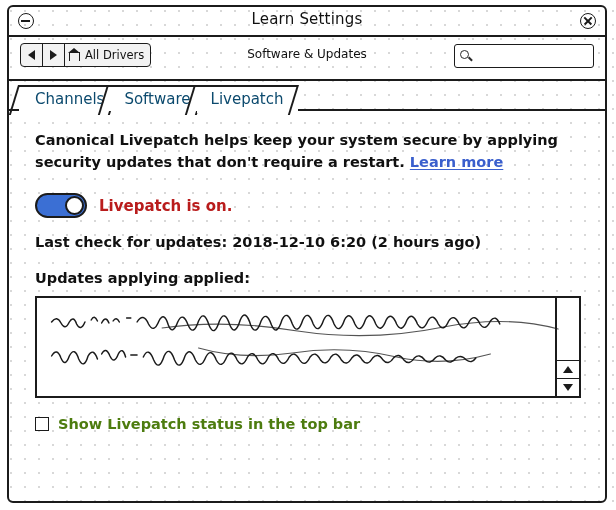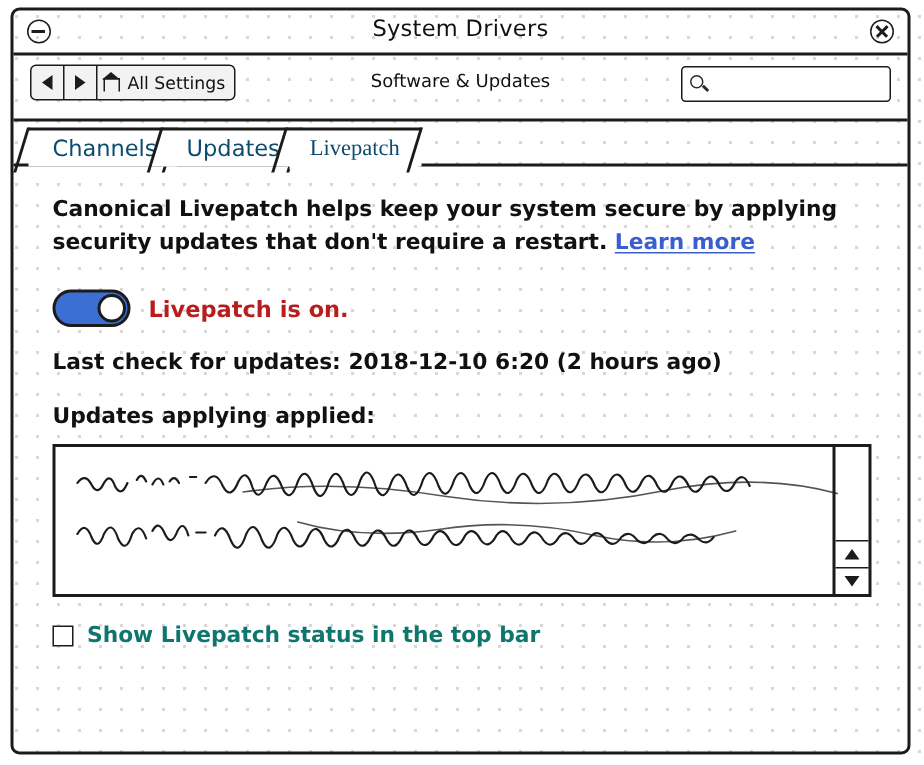--- a/index.html
+++ b/index.html
@@ -234,21 +234,20 @@
     content: "";
     position: absolute;
     right: -1px; top: -2px;
     width: 2px; height: 30px;
     background: #1b1b1b;
     transform: skewX(-17deg);
     transform-origin: top;
   }
   .tab.active {
     z-index: 3;
-    font-family: Liberation Serif, serif;
   }
   .tab.active .tab-cover {
     position: absolute;
     left: 2px; right: 2px;
     bottom: -2px;
     height: 3px;
     background: #ffffff;
   }
 
   
@@ -369,67 +368,67 @@
     width: 14px;
     height: 14px;
     border: 1.8px solid #1b1b1b;
     background: #ffffff;
     box-sizing: border-box;
     flex: none;
   }
   .check-label {
     margin-left: 9px;
     font-size: 14.5px;
-    color: #0f766e;
+    color: #4d7c0f;
   }
 </style>
 </head>
 <body>
 
 <div class="paper"></div>
 
 <div class="window">
 
   <div class="titlebar">
     <div class="circle-btn left">
       <div class="bar"></div>
     </div>
-    <div class="title-text">System Drivers</div>
+    <div class="title-text">Learn Settings</div>
     <div class="circle-btn right">
       <div class="x1"></div>
         <div class="x2"></div>
     </div>
   </div>
 
   <div class="toolbar">
     <div class="nav-group">
       <div class="nav-btn">
         <span class="tri-left"></span>
       </div>
       <div class="nav-btn">
         <span class="tri-right"></span>
       </div>
       <div class="nav-btn all-settings">
         <span class="home-ico"></span>
-        <span>All Settings</span>
+        <span>All Drivers</span>
       </div>
     </div>
     <div class="toolbar-title">Software &amp; Updates</div>
     <div class="search-box">
       <span class="search-ico"></span>
       <input class="search-input" type="text" value="" placeholder="" style="">
     </div>
   </div>
 
   <div class="tabbar">
     <div class="tab">
       <span>Channels</span>
     </div>
     <div class="tab">
-      <span>Updates</span>
+      <span>Software</span>
     </div>
     <div class="tab active">
       <span>Livepatch</span>
       <span class="tab-cover"></span>
     </div>
     <div class="tabs-line"></div>
   </div>
 
   <div class="content">
 

